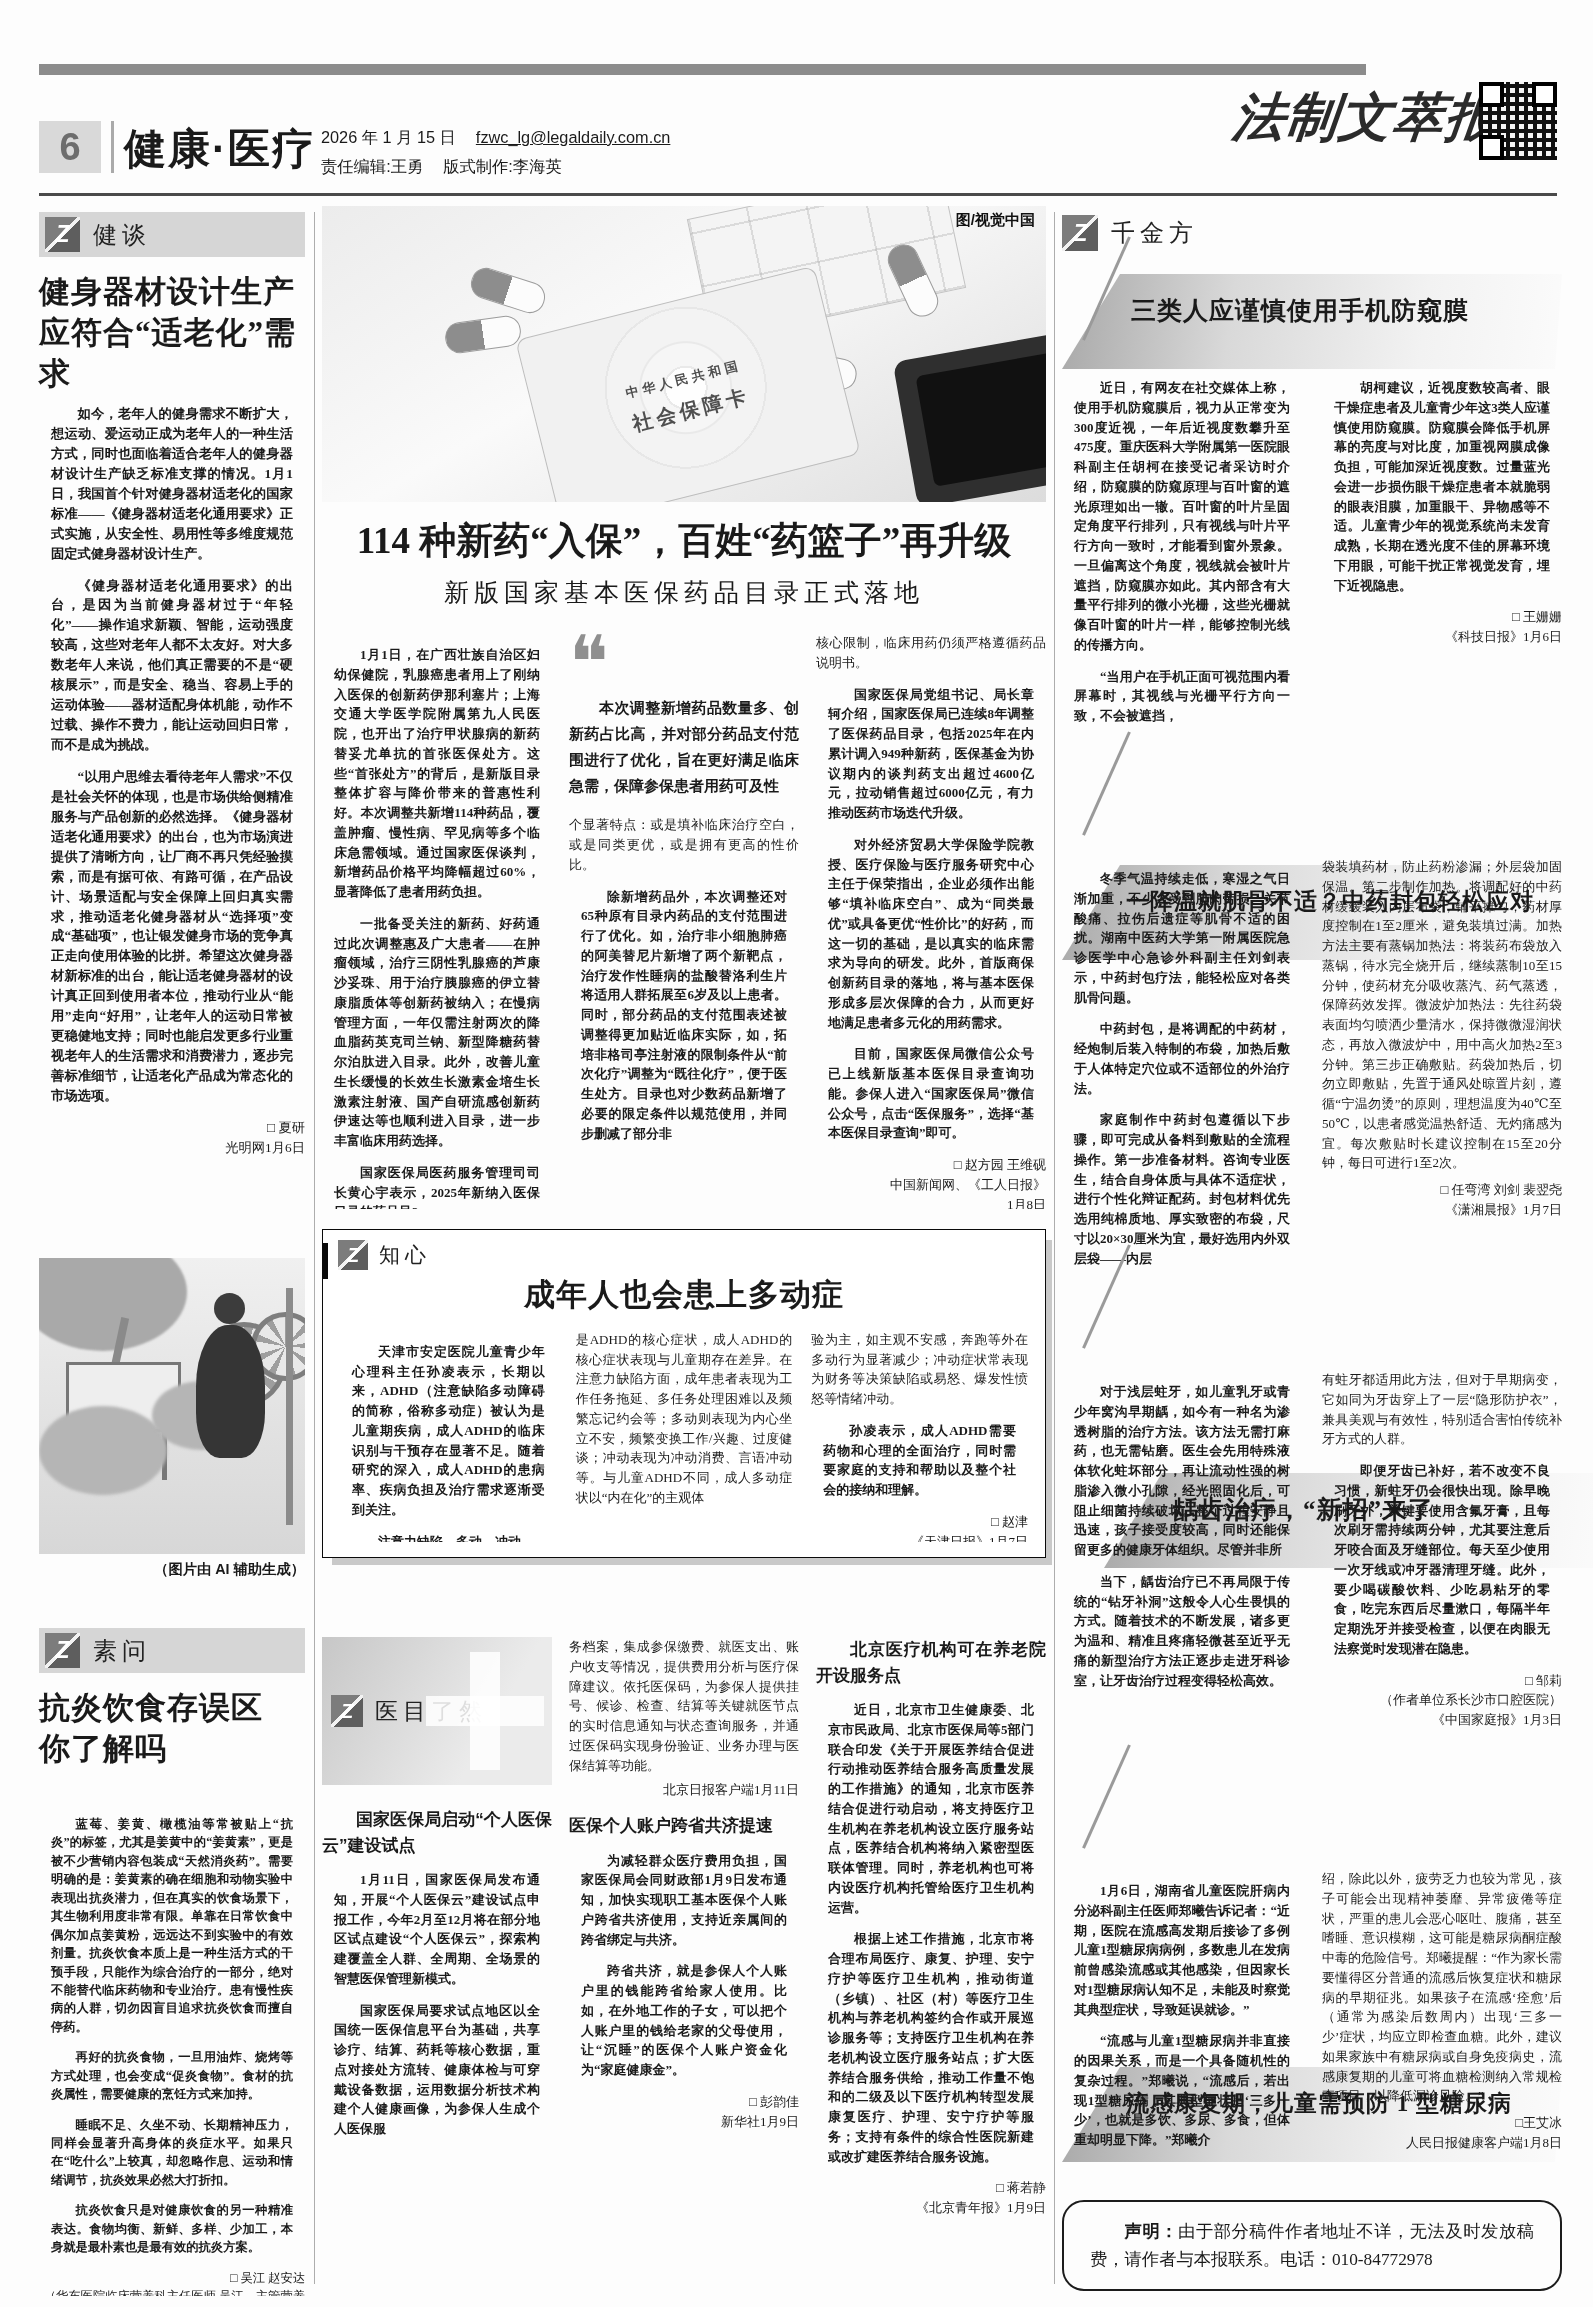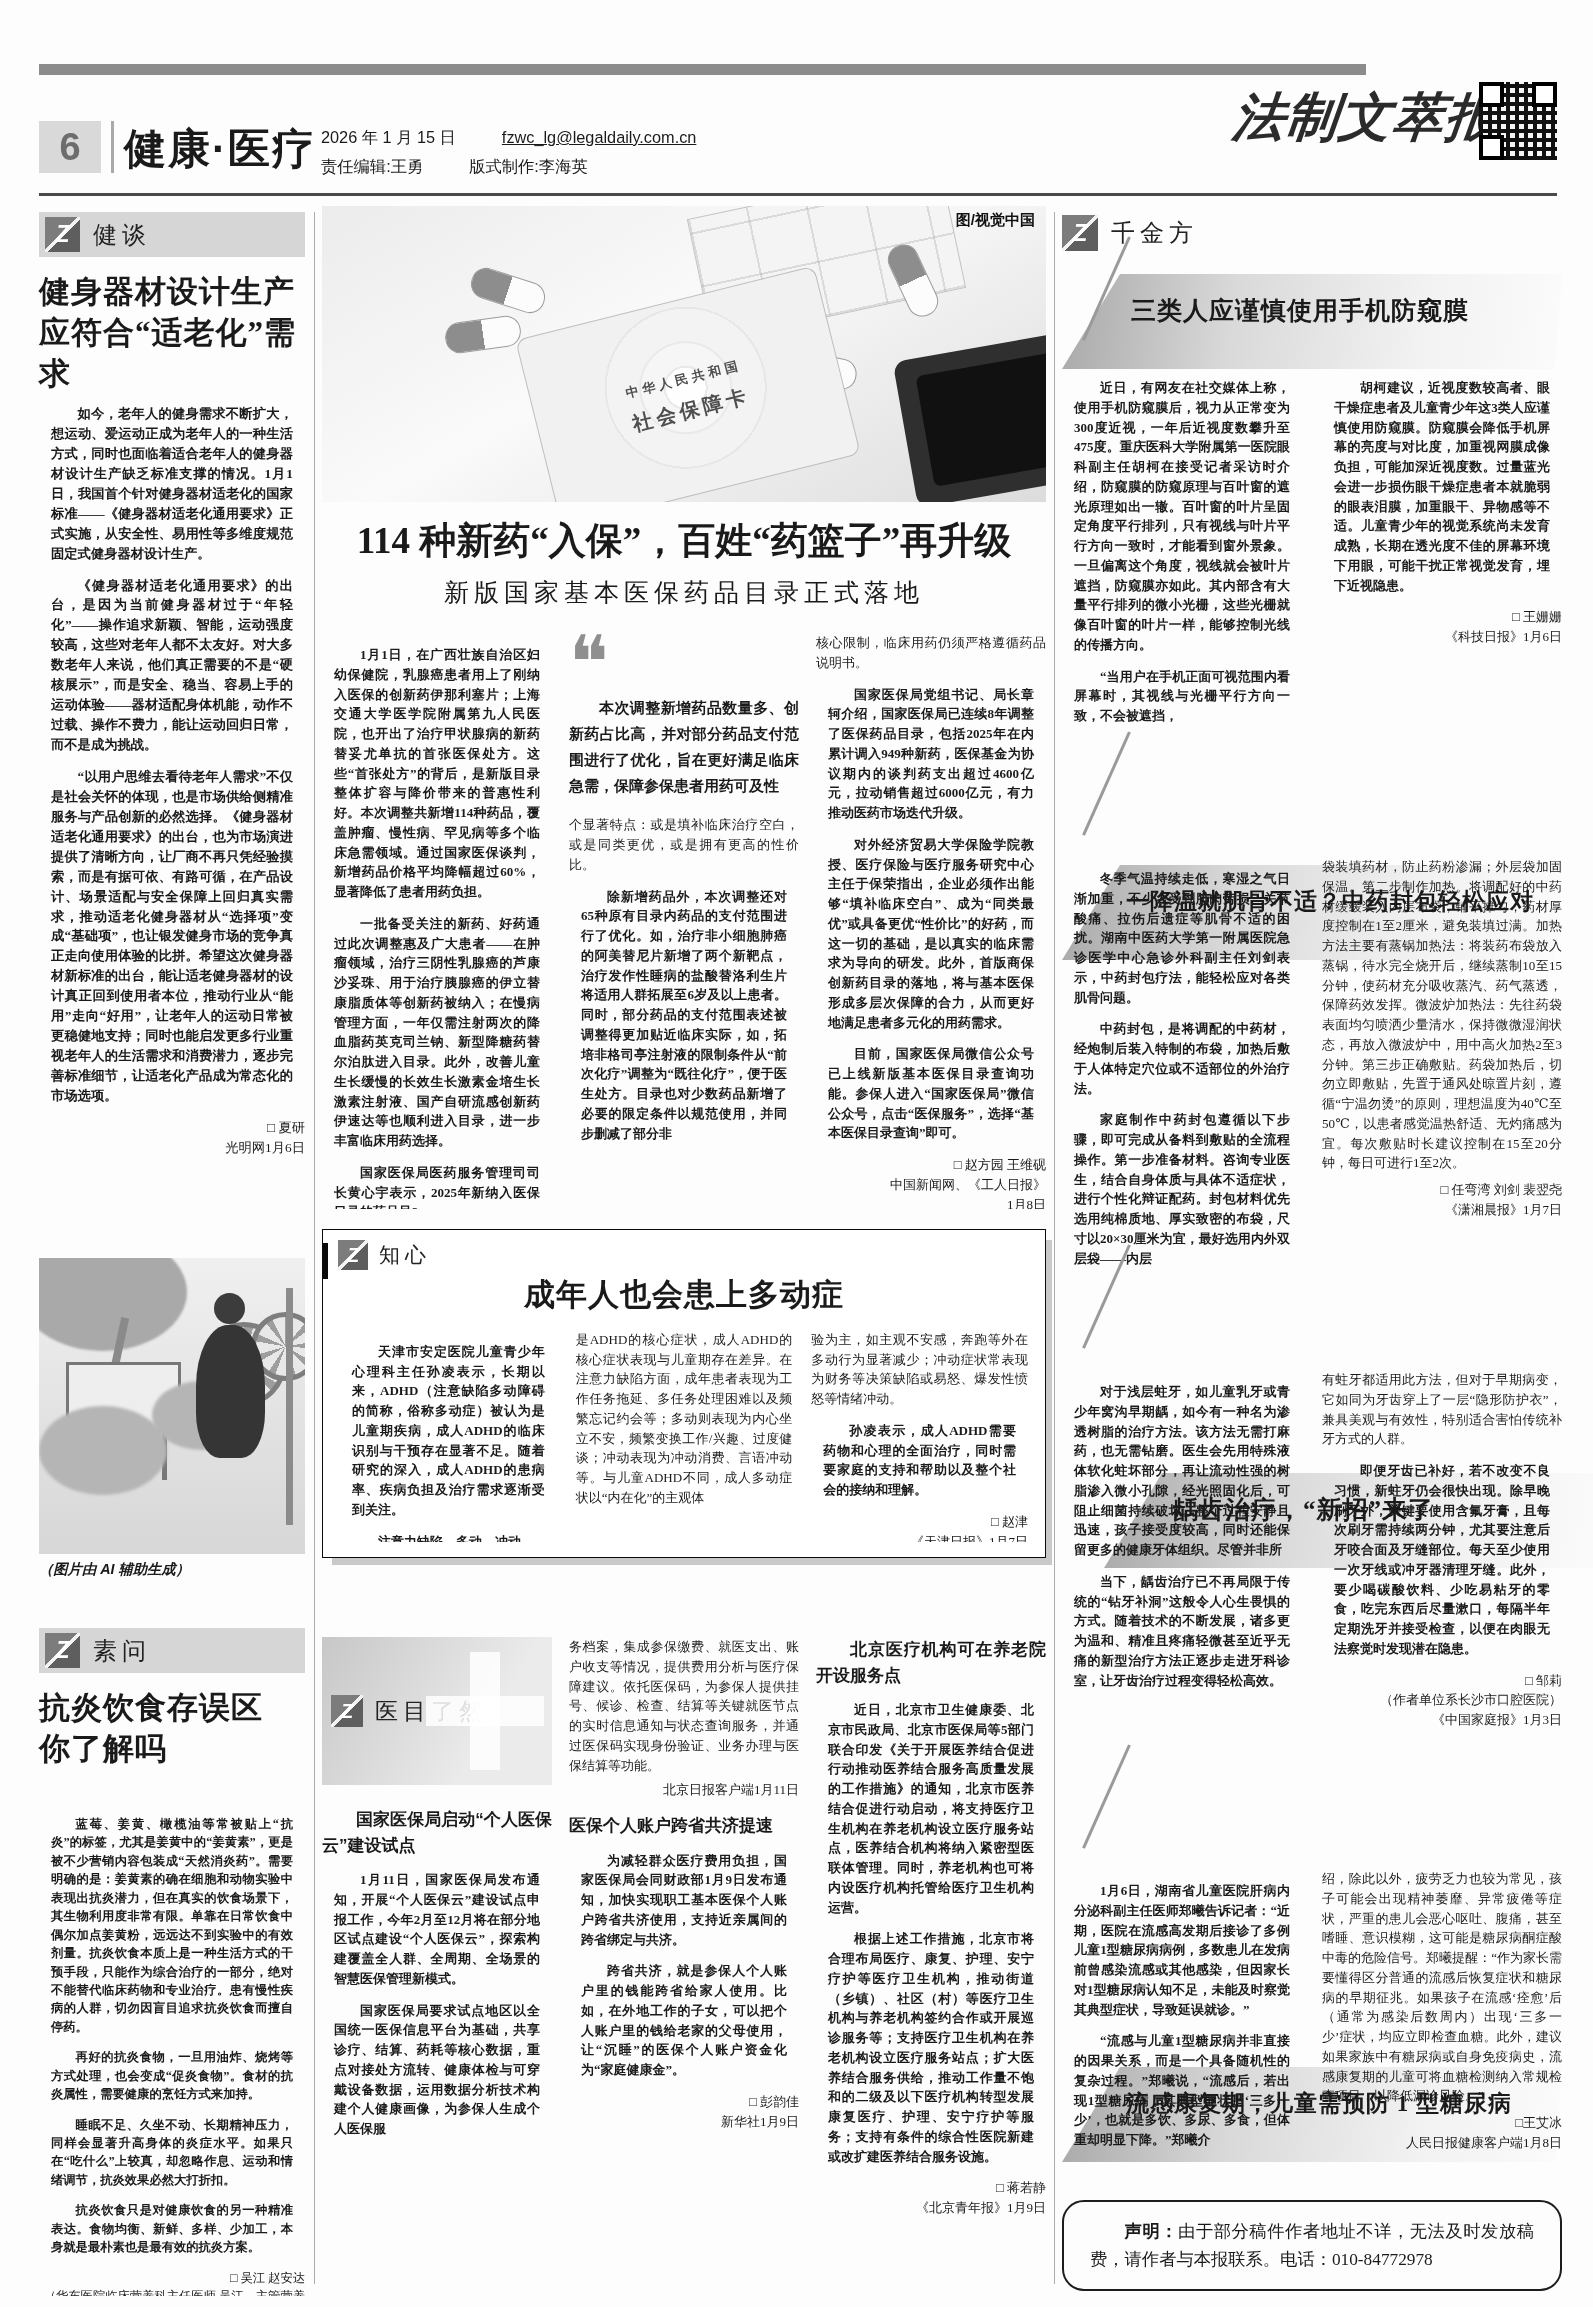--- a/index.html
+++ b/index.html
@@ -1,30 +1,30 @@
 <!DOCTYPE html>
 <html style="font-size:8px"><head>
 <meta charset="utf-8">
 <style>
   html,body{margin:0;padding:0;background:#9e9e9e;}
   .page{position:relative;width:1594px;height:2307px;background:#fdfdfd;margin:0 auto;
         font-family:"Liberation Serif","DejaVu Serif",serif;color:#1a1a1a;overflow:hidden;}
   .abs{position:absolute;}
   .sans{font-family:"Liberation Sans","DejaVu Sans",sans-serif;}
   .bold{font-weight:bold;}
-  .right{text-align:left;font-style:italic;}
+  .right{text-align:right;}
   .center{text-align:center;}
 
   
   .topbar{background:#8c8c8c;}
   .pagenum{background:#d9d9d9;color:#6d6d6d;font-size:38px;display:flex;align-items:center;justify-content:center;}
   .pagediv{background:#aaa;}
   .sectitle{font-size:42px;font-weight:bold;letter-spacing:2px;}
   .meta{font-size:16.3px;line-height:1.75;}
-  .meta .row{display:flex;gap:46px;white-space:nowrap;align-items:flex-end;}
+  .meta .row{display:flex;gap:20px;white-space:nowrap;align-items:flex-end;}
   .underline{text-decoration:underline;}
   .masthead{font-size:52px;font-weight:bold;font-style:italic;transform:skewX(-6deg);color:#2b2b2b;letter-spacing:1px;}
   .qr{background:
       repeating-linear-gradient(0deg,#111 0 4.4px,transparent 4.4px 9px),
       repeating-linear-gradient(90deg,#111 0 4.4px,#f5f5f5 4.4px 9px);}
   .qr-eye{position:absolute;width:17px;height:17px;border:4.4px solid #000;background:#fff;}
   .rule{background:#4a4a4a;}
   .vline{background:#adadad;}
 
   

